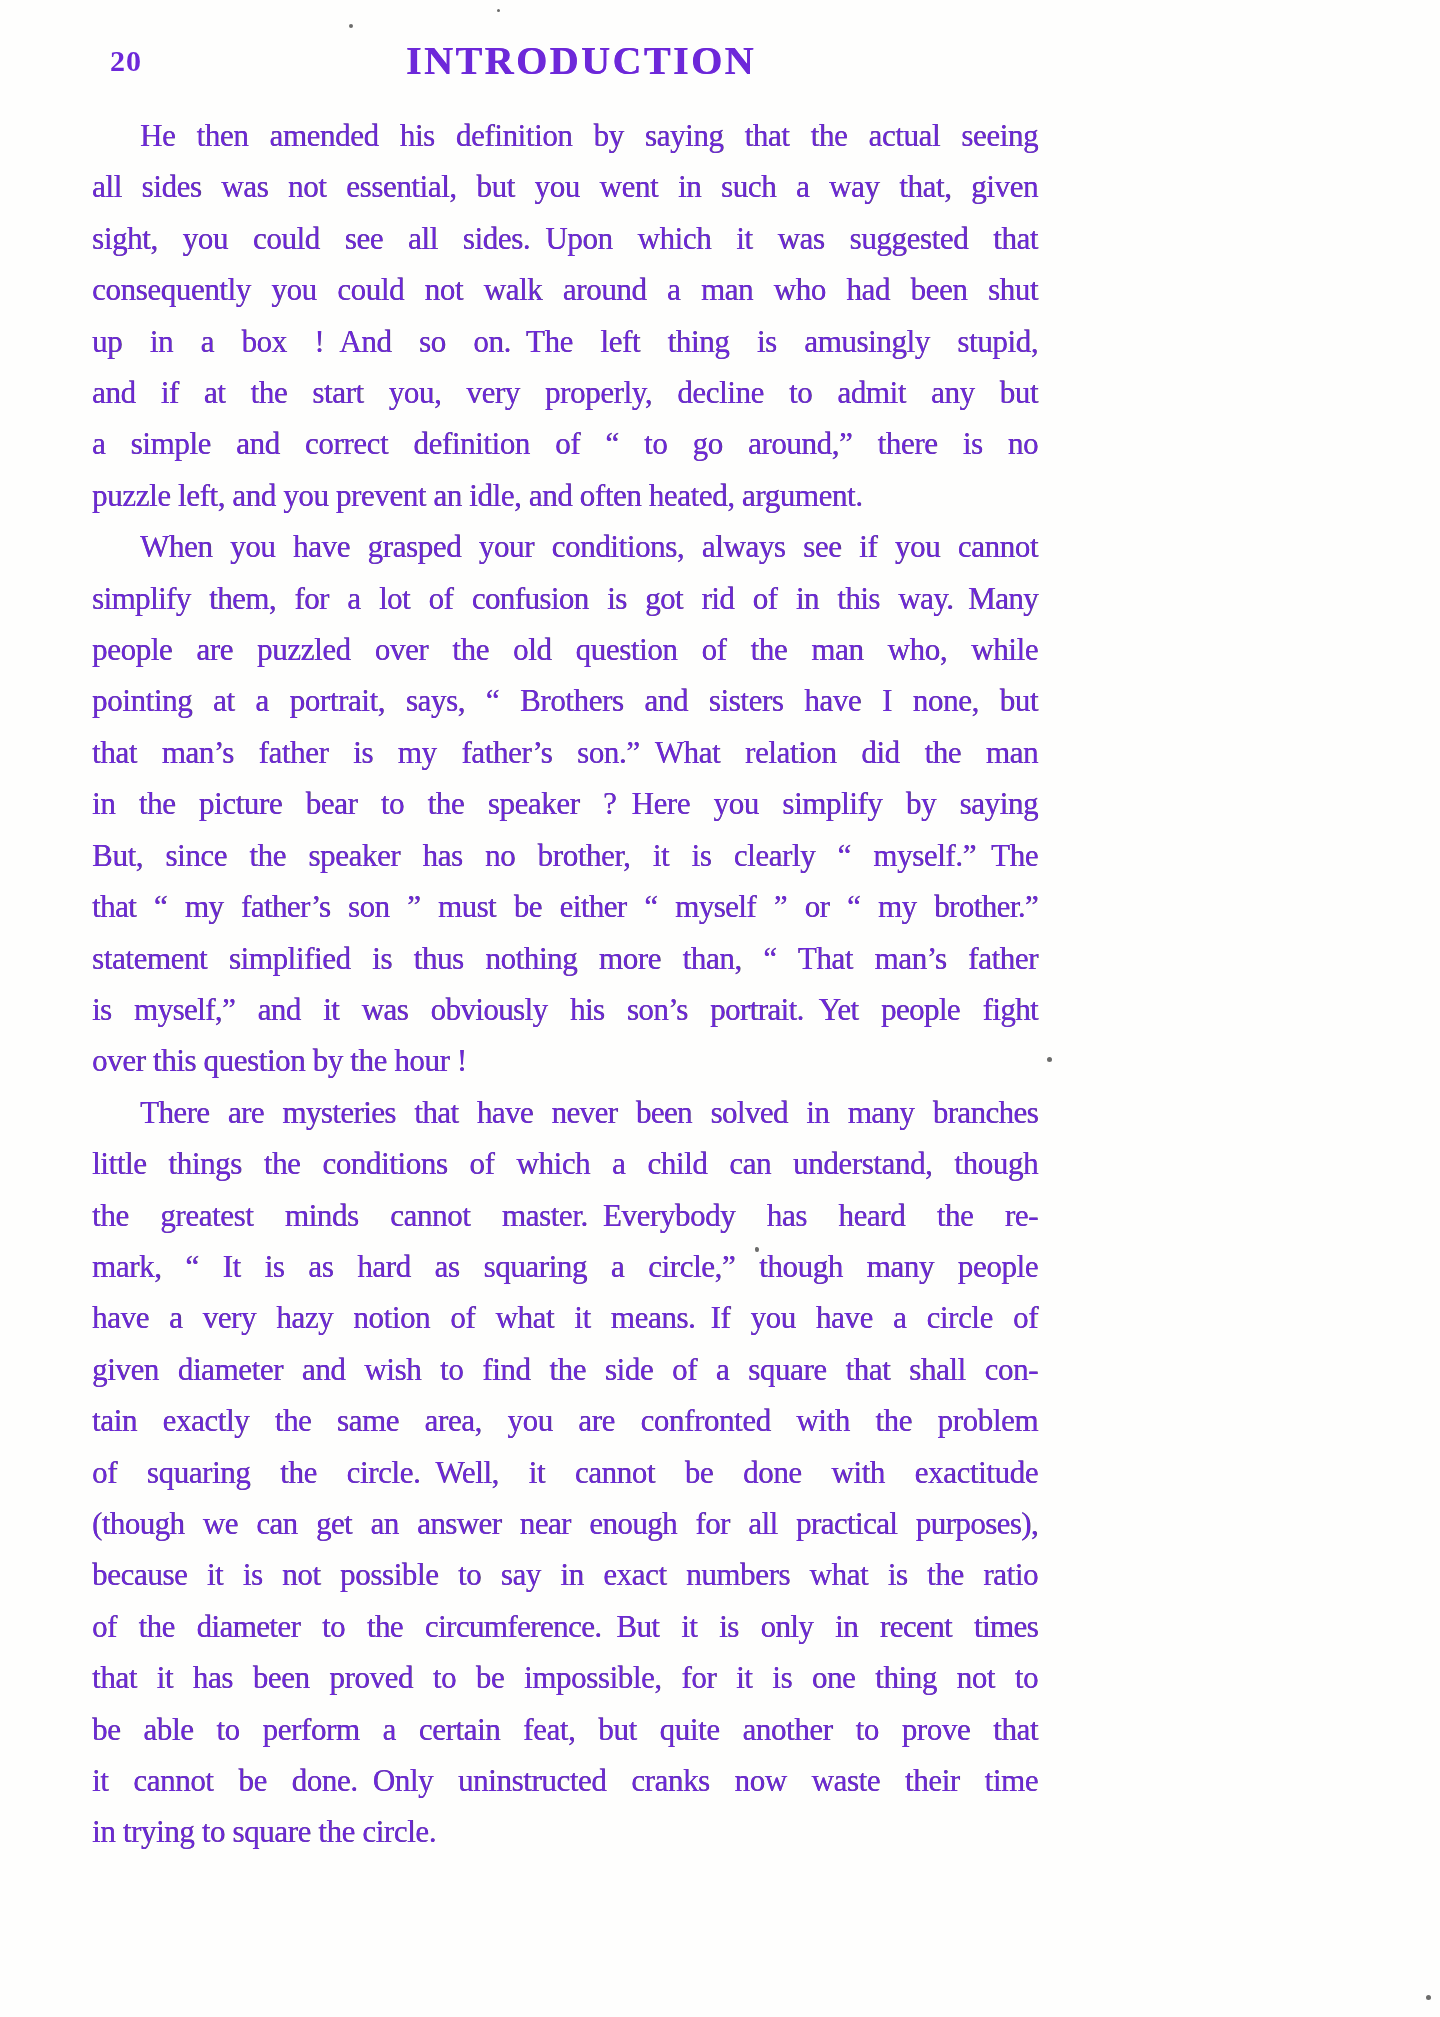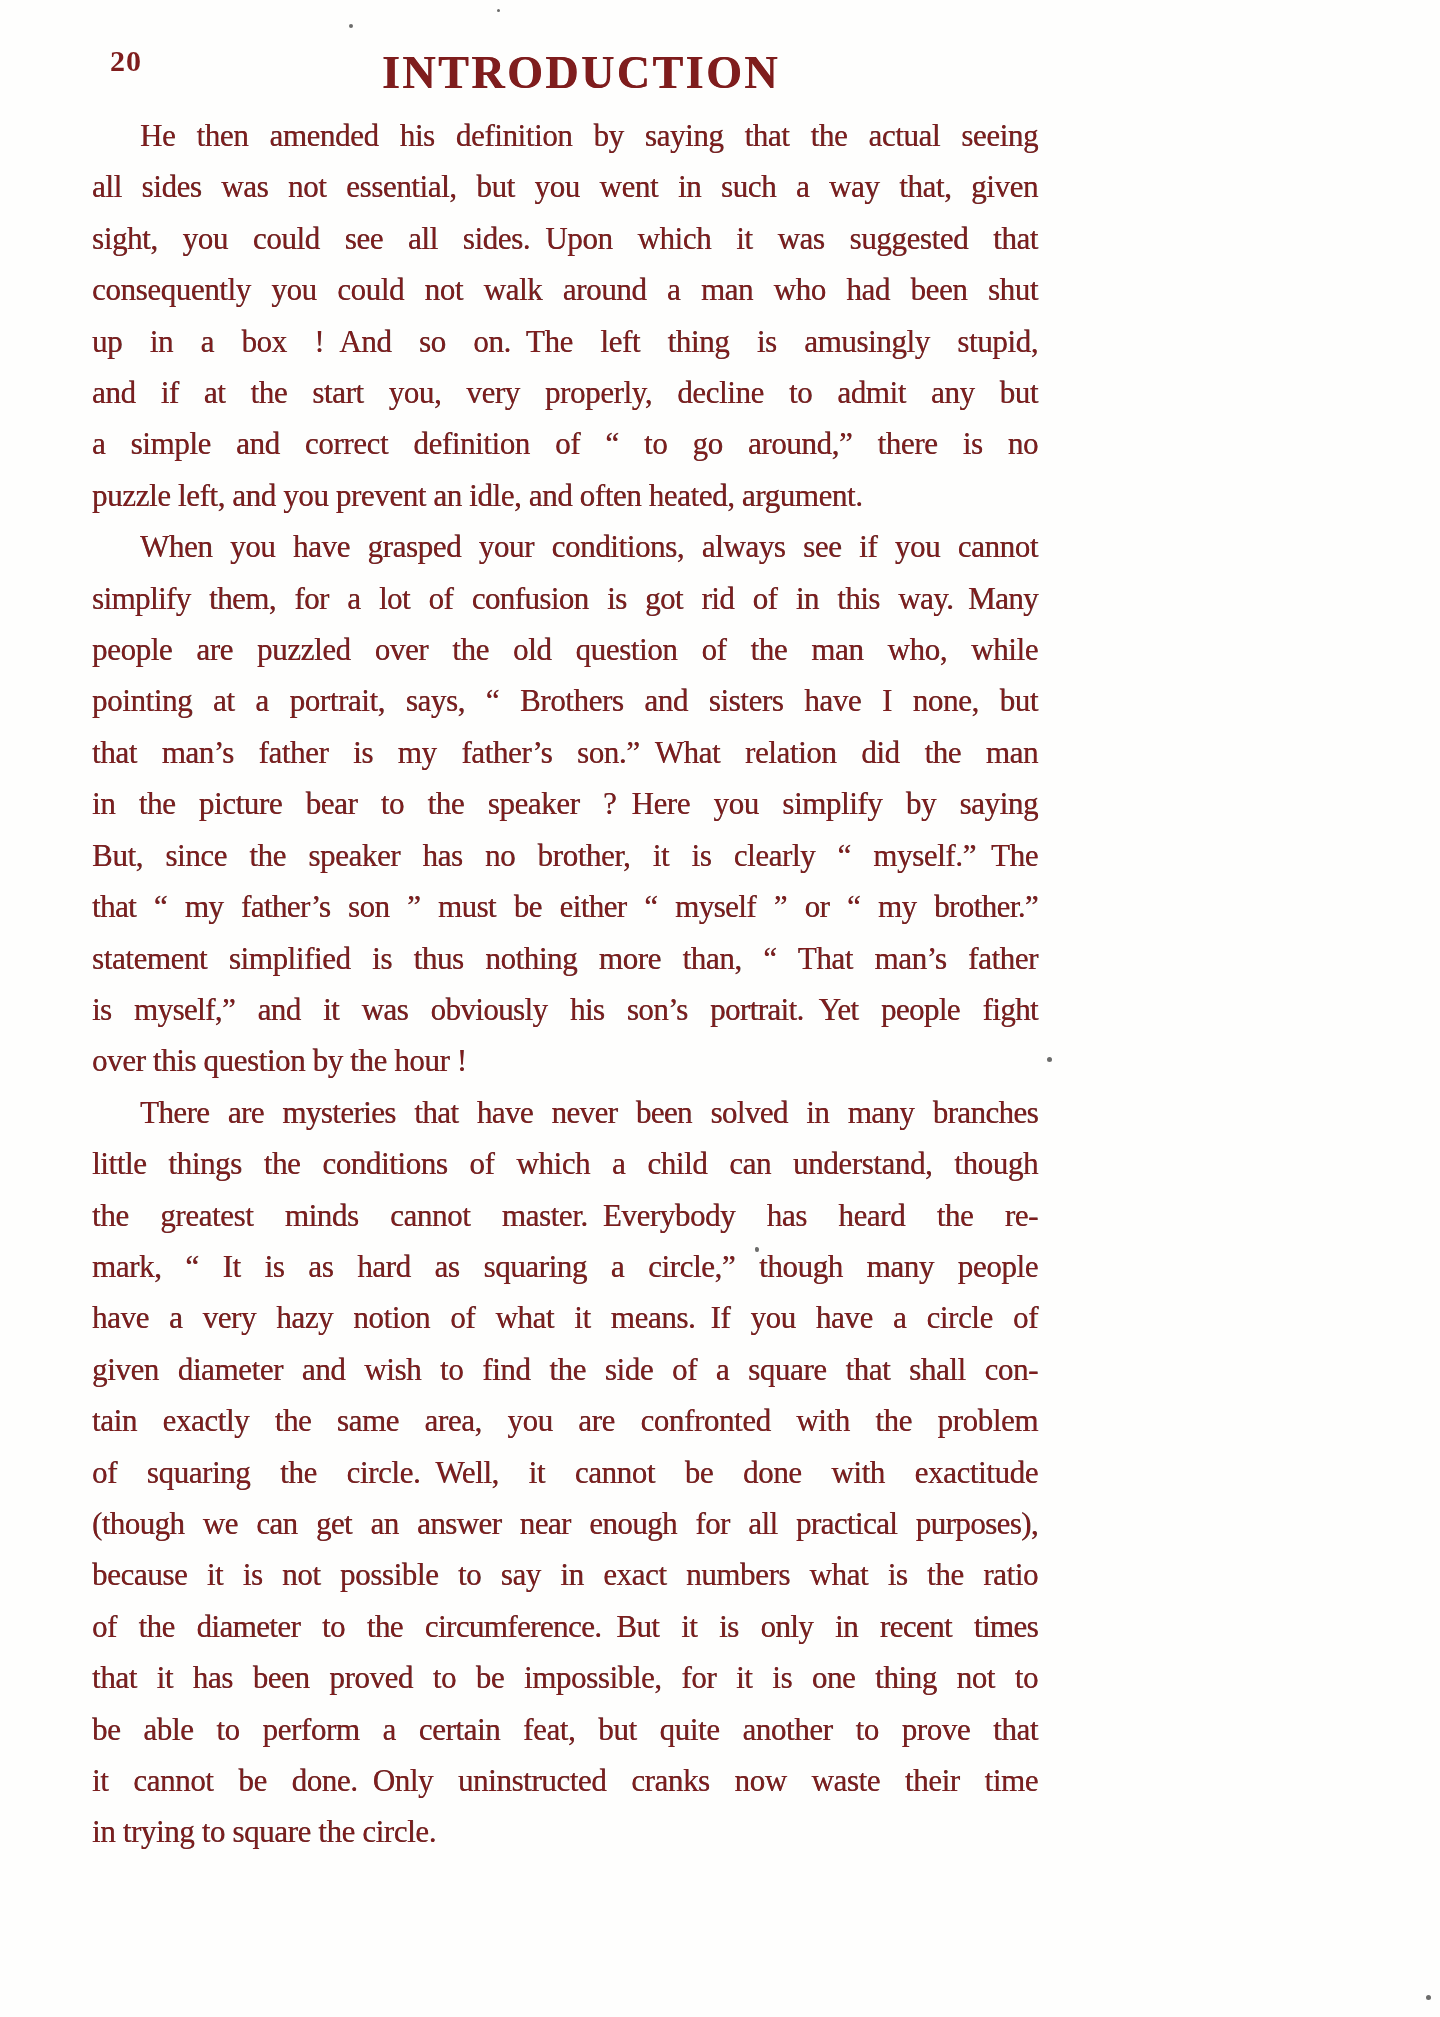--- a/index.html
+++ b/index.html
@@ -7,43 +7,43 @@
     padding: 0;
     background: #ffffff;
   }
   .page {
     position: relative;
     width: 1440px;
     height: 2017px;
     background: #fefefdff;
     overflow: hidden;
     font-family: "Liberation Serif", "DejaVu Serif", serif;
-    color: #7f1d1d;
+    color: #6d28d9;
   }
   
   .header {
     position: absolute;
     left: 108px;
     top: 38px;
     width: 946px;
     height: 46px;
   }
   .pageno {
     position: absolute;
     left: 2px;
     top: 0;
     font-size: 30px;
     font-weight: 700;
     line-height: 46px;
     letter-spacing: 1px;
   }
   .title {
-    margin: 12px;
+    margin: 0;
     text-align: center;
-    font-size: 46px;
+    font-size: 40px;
     font-weight: 700;
     line-height: 46px;
     letter-spacing: 2.5px;
     text-shadow: 0.4px 0 0 currentColor;
   }
   
   .bodytext {
     position: absolute;
     left: 92px;
     top: 110px;

